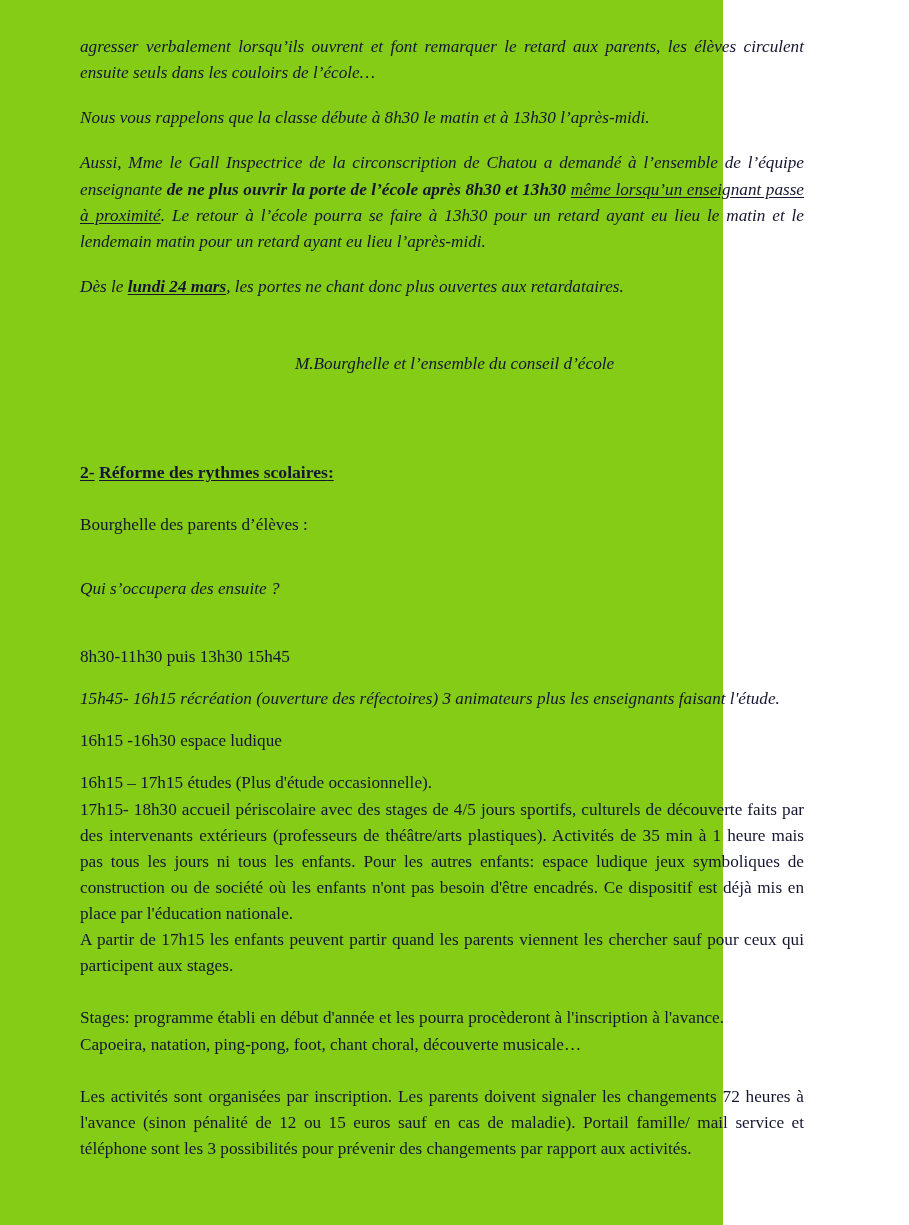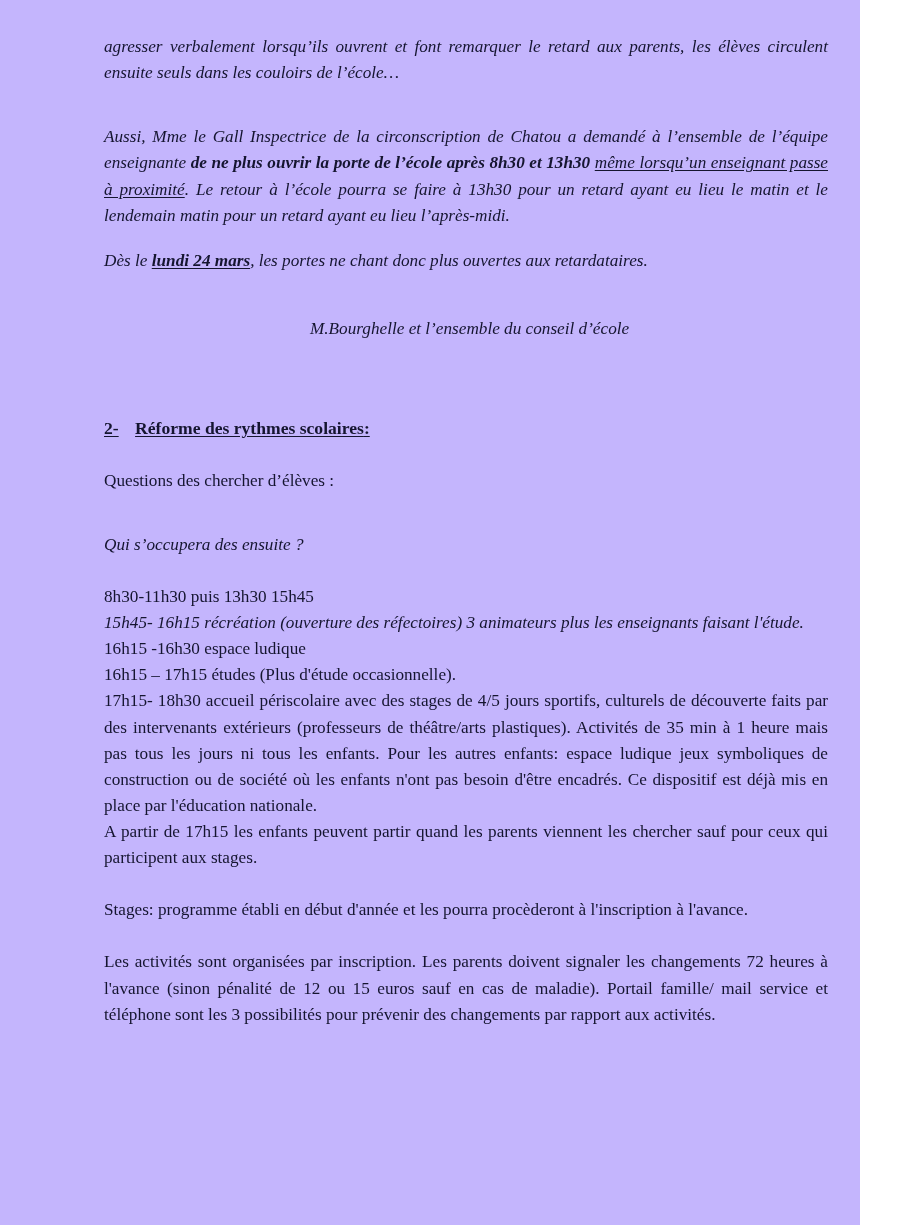--- a/index.html
+++ b/index.html
@@ -10,25 +10,25 @@
   }
   body {
     width: 909px;
     height: 1225px;
     overflow: hidden;
     font-family: "Liberation Serif", "DejaVu Serif", serif;
     color: #151530;
   }
   .page {
     position: relative;
-    width: 860px;
+    width: 723px;
     height: 1225px;
-    background: #c4b5fd;
+    background: #84cc16;
     box-sizing: border-box;
-    padding: 34px 57px 0 104px;
+    padding: 34px 57px 0 80px;
   }
   .doc-body {
     width: 724px;
   }
   p {
     margin: 0;
     font-size: 17.2px;
     line-height: 1.52;
     text-align: justify;
     text-justify: inter-word;
@@ -44,21 +44,21 @@
   .gap-sm { height: 13px; }
   .gap-md { height: 19px; }
   .gap-lg { height: 26px; }
   .gap-xxl { height: 56px; }
 
   b, .bold { font-weight: bold; }
   .ul { text-decoration: underline; text-underline-offset: 2px; }
   .bu { font-weight: bold; text-decoration: underline; text-underline-offset: 2px; }
 
   .signature {
-    margin: 4px;
+    margin: 13px;
     text-align: left;
     padding-left: 202px;
     font-style: italic;
     font-size: 17.2px;
     line-height: 1.52;
   }
 
   .heading {
     margin: 0;
     font-size: 17.6px;
@@ -68,49 +68,50 @@
   }
   .heading .h-num {
     font-weight: bold;
     text-decoration: underline;
     text-underline-offset: 2px;
   }
   .heading .h-txt {
     font-weight: bold;
     text-decoration: underline;
     text-underline-offset: 2px;
-    margin-left: 12px;
   }
   .heading .h-colon {
     font-weight: bold;
     text-decoration: underline;
     text-underline-offset: 2px;
   }
 
   .block-lines p {
     text-align: left;
+    margin-top: 16px;
   }
   .block-lines p.just {
     text-align: justify;
     font-style: italic;
   }
   .nowrapline {
     text-align: left !important;
   }
 </style>
 </head>
 <body>
 
 <div class="page">
   <div class="doc-body">
 
     <p class="ital">agresser verbalement lorsqu’ils ouvrent et font remarquer le retard aux parents, les élèves circulent ensuite seuls dans les couloirs de l’école…</p>
 
     <div class="gap-md"></div>
 
+    <p class="ital">Nous vous rappelons que la classe débute à 8h30 le matin et à 13h30 l’après-midi.</p>
 
     <div class="gap-md"></div>
 
     <p class="ital"><span>Aussi, Mme le Gall Inspectrice de la circonscription de Chatou a demandé à l’ensemble de l’équipe enseignante </span><span class="bold">de ne plus ouvrir la porte  de l’école après 8h30 et 13h30</span><span> </span><span class="ul">même lorsqu’un enseignant passe à proximité</span><span>. Le retour à l’école pourra se faire à 13h30 pour un retard ayant eu lieu le matin et le lendemain matin pour un retard ayant eu lieu l’après-midi.</span></p>
 
     <div class="gap-md"></div>
 
     <p class="ital"><span>Dès le </span><span class="bu">lundi 24 mars</span><span>, les portes ne chant donc plus ouvertes aux retardataires.</span></p>
 
     <div class="gap-md"></div>
@@ -120,21 +121,21 @@
 
     <p class="signature">M.Bourghelle et l’ensemble du conseil d’école</p>
 
     <div class="gap-xxl"></div>
     <div class="gap-sm"></div>
 
     <p class="heading"><span class="h-num">2-</span><span>&nbsp;</span><span class="h-txt">Réforme des rythmes scolaires</span><span class="h-colon">:</span></p>
 
     <div class="gap-lg"></div>
 
-    <p class="upright nowrapline">Questions des chercher d’élèves :</p>
+    <p class="upright nowrapline">Bourghelle des parents d’élèves :</p>
 
     <div class="gap-md"></div>
 
 
     <div class="gap-md"></div>
 
     <p class="ital nowrapline">Qui s’occupera des ensuite ?</p>
 
     <div class="gap-lg"></div>
 
@@ -147,20 +148,21 @@
 
     <p>17h15- 18h30 accueil périscolaire avec des stages de 4/5 jours sportifs, culturels de découverte faits par des intervenants extérieurs (professeurs de théâtre/arts plastiques). Activités de 35 min à 1 heure mais pas tous les jours ni tous les enfants. Pour les autres enfants: espace ludique jeux symboliques de construction ou de société où les enfants n'ont pas besoin d'être encadrés. Ce dispositif est déjà mis en place par l'éducation nationale.</p>
 
     <p>A partir de 17h15 les enfants peuvent partir quand les parents viennent les chercher sauf pour ceux qui participent aux stages.</p>
 
     <div class="gap-sm"></div>
     <div class="gap-sm"></div>
 
     <p>Stages: programme établi en début d'année et les pourra procèderont à l'inscription à l'avance.</p>
 
+    <p class="nowrapline">Capoeira, natation, ping-pong, foot, chant choral, découverte musicale…</p>
 
 
     <div class="gap-sm"></div>
     <div class="gap-sm"></div>
 
     <p>Les activités sont organisées par inscription. Les parents doivent signaler les changements 72 heures à l'avance (sinon pénalité de 12 ou 15 euros sauf en cas de maladie). Portail famille/ mail service et téléphone sont les 3 possibilités pour prévenir des changements par rapport aux activités.</p>
 
   </div>
 </div>
 

